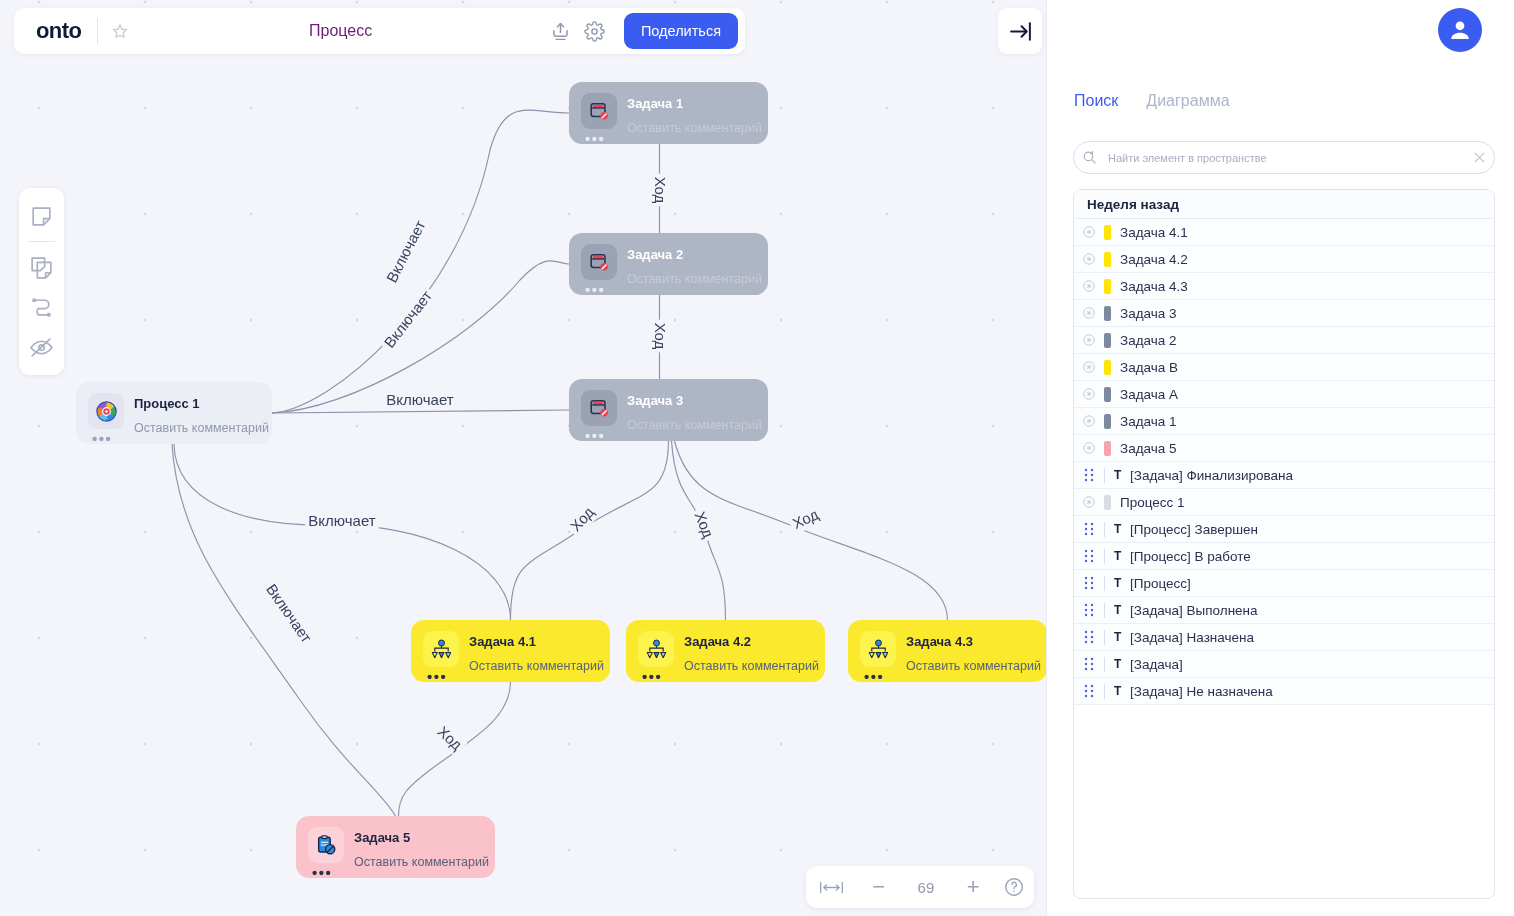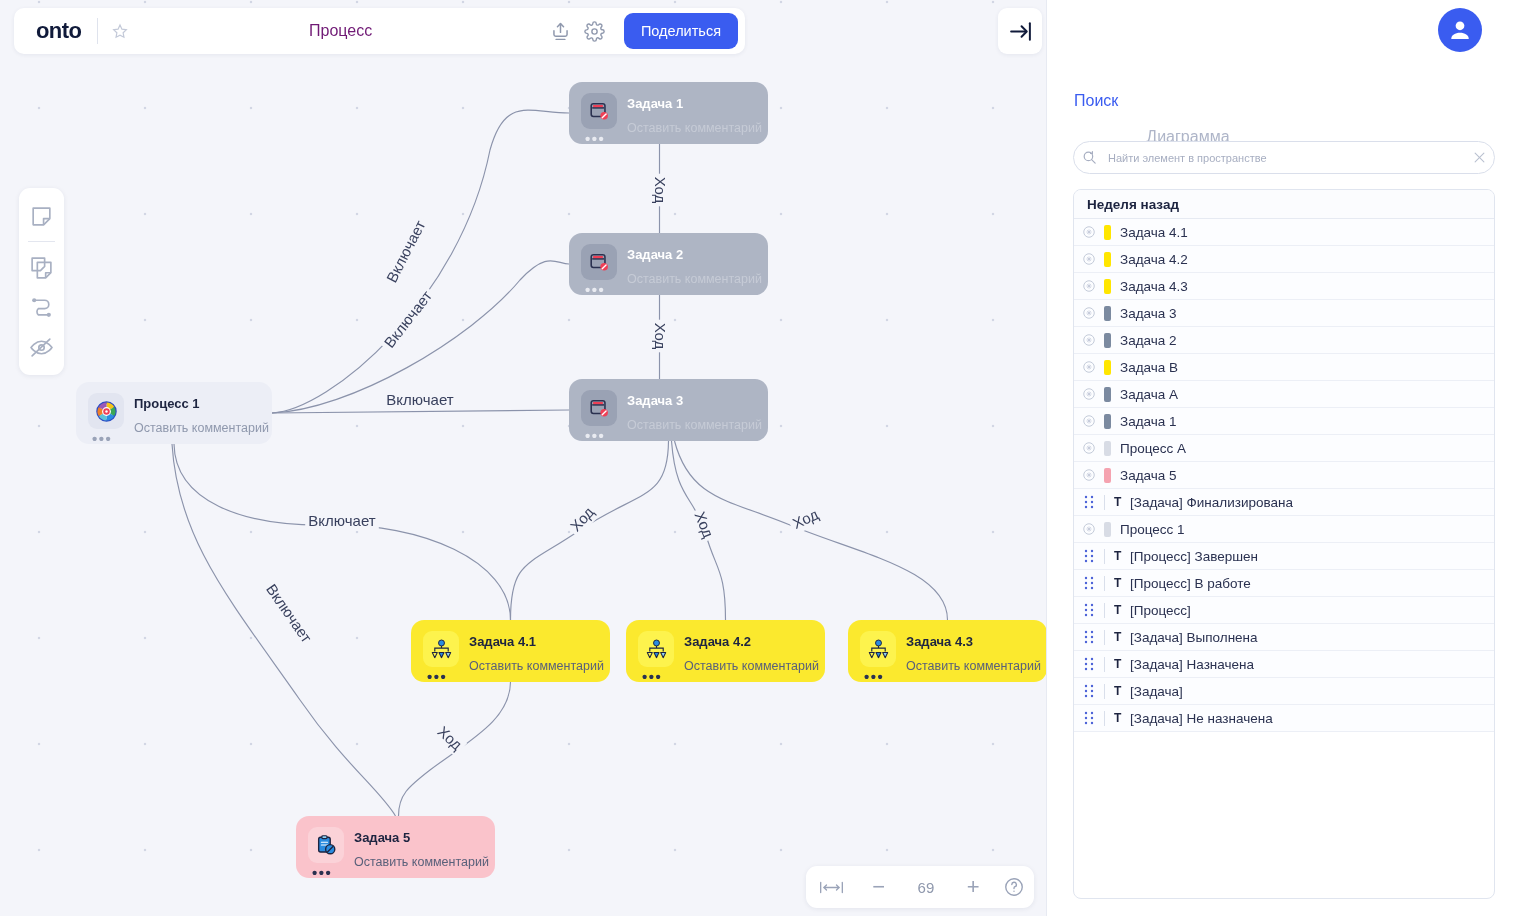--- a/index.html
+++ b/index.html
@@ -160,21 +160,21 @@
     width: 44px; height: 44px; border-radius: 50%;
     background: #3a5cf0; display: flex; align-items: center;
     justify-content: center; cursor: pointer;
   }
   #tabs {
     position: absolute; left: 27px; top: 92px;
     display: flex; gap: 28px;
   }
   .tab { font-size: 16px; cursor: pointer; padding-bottom: 3px; }
   .tab.active { color: #3a5cf0; }
-  .tab.inactive { color: #aeb5c8; margin-top: 36px; }
+  .tab.inactive { color: #aeb5c8; }
 
   #search-wrap {
     position: absolute; left: 26px; top: 141px;
     width: 422px; height: 33px;
     border: 1px solid #dadfeb; border-radius: 17px;
     display: flex; align-items: center; background: #fff;
   }
   #search-input {
     flex: 1; border: none; outline: none; background: transparent;
     font-size: 11px; color: #2a3150;
@@ -602,30 +602,20 @@
             <span class="res-swatch" style="background:#7b8aa0"></span>
             <span class="res-label">Задача 1</span>
           </div>
           <div class="res-row">
             <span class="res-handle">
       <svg width="14" height="14" viewBox="0 0 24 24" fill="none" stroke="#bcc4d4" stroke-width="1.5">
         <circle cx="12" cy="12" r="9"></circle>
         <path d="M12 7.5v9M7.5 12h9M8.8 8.8l6.4 6.4M15.2 8.8l-6.4 6.4" stroke-width="1.1"></path>
       </svg>
             </span>
-            <span class="res-swatch" style="background:#d8dce5"></span>
-            <span class="res-label">Процесс A</span>
-          </div>
-          <div class="res-row">
-            <span class="res-handle">
-      <svg width="14" height="14" viewBox="0 0 24 24" fill="none" stroke="#bcc4d4" stroke-width="1.5">
-        <circle cx="12" cy="12" r="9"></circle>
-        <path d="M12 7.5v9M7.5 12h9M8.8 8.8l6.4 6.4M15.2 8.8l-6.4 6.4" stroke-width="1.1"></path>
-      </svg>
-            </span>
             <span class="res-swatch" style="background:#f5a3b0"></span>
             <span class="res-label">Задача 5</span>
           </div>
           <div class="res-row">
             <span class="res-handle">
       <svg width="10" height="14" viewBox="0 0 10 14" fill="#4b62d8">
         <circle cx="2" cy="2" r="1.2"></circle>
                 <circle cx="8" cy="2" r="1.2"></circle>
         <circle cx="2" cy="7" r="1.2"></circle>
                 <circle cx="8" cy="7" r="1.2"></circle>

